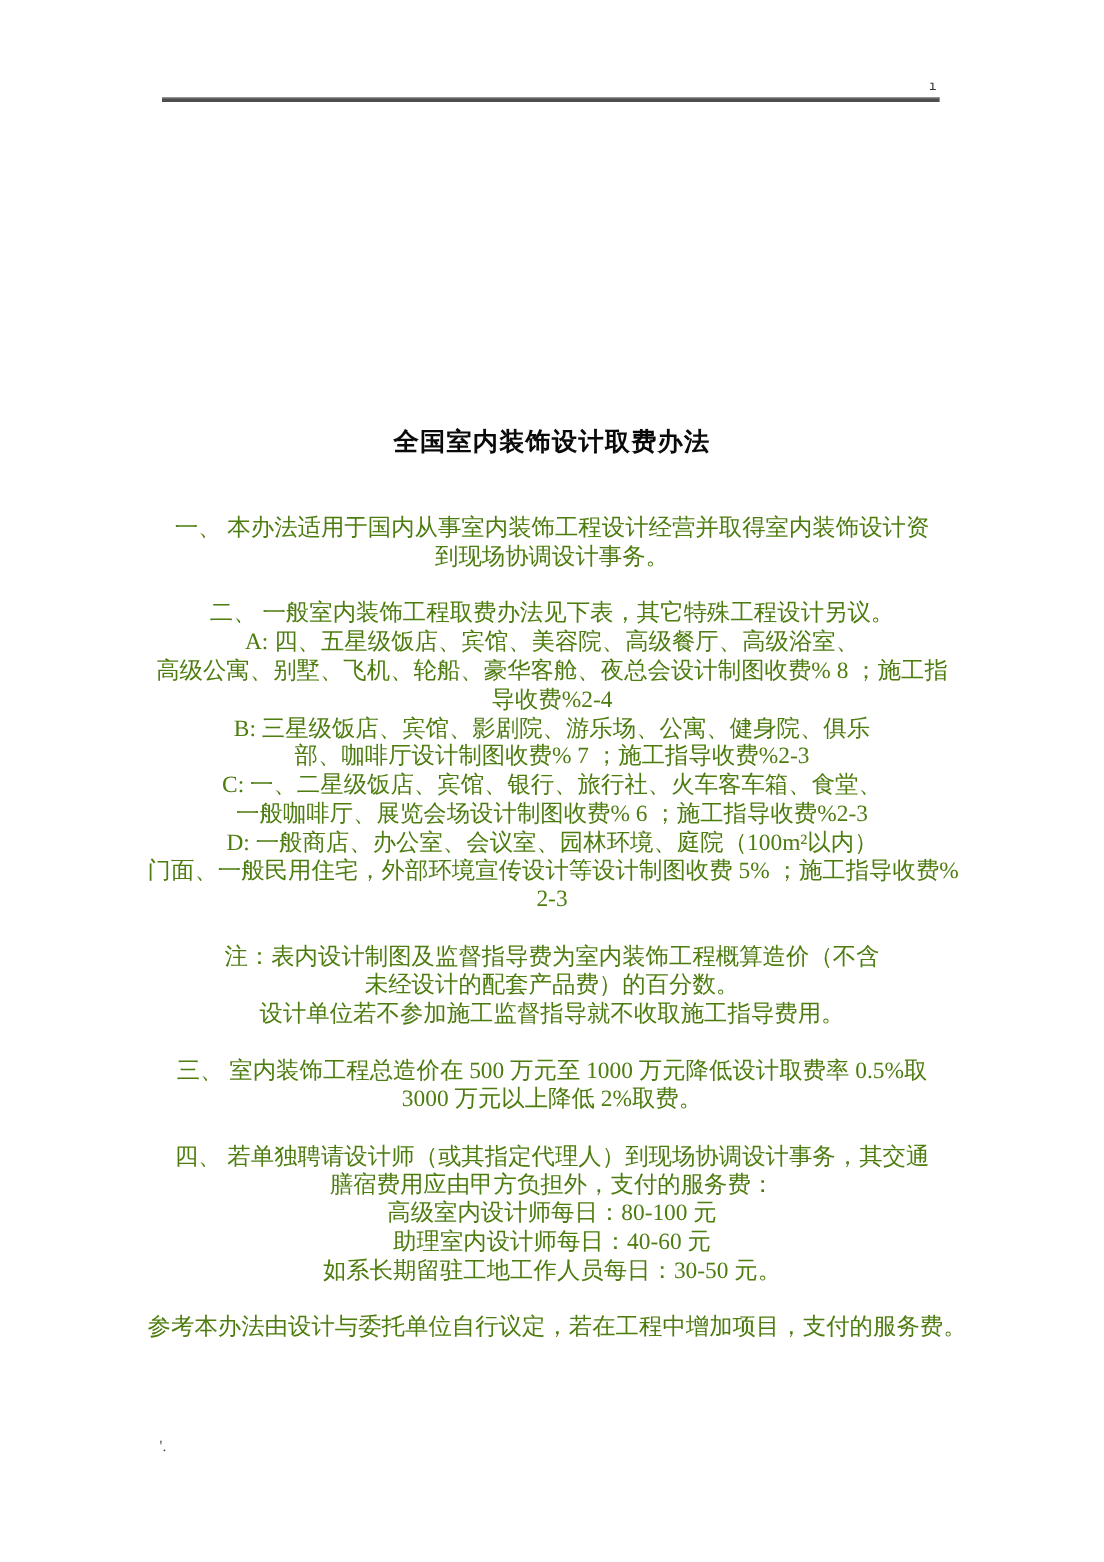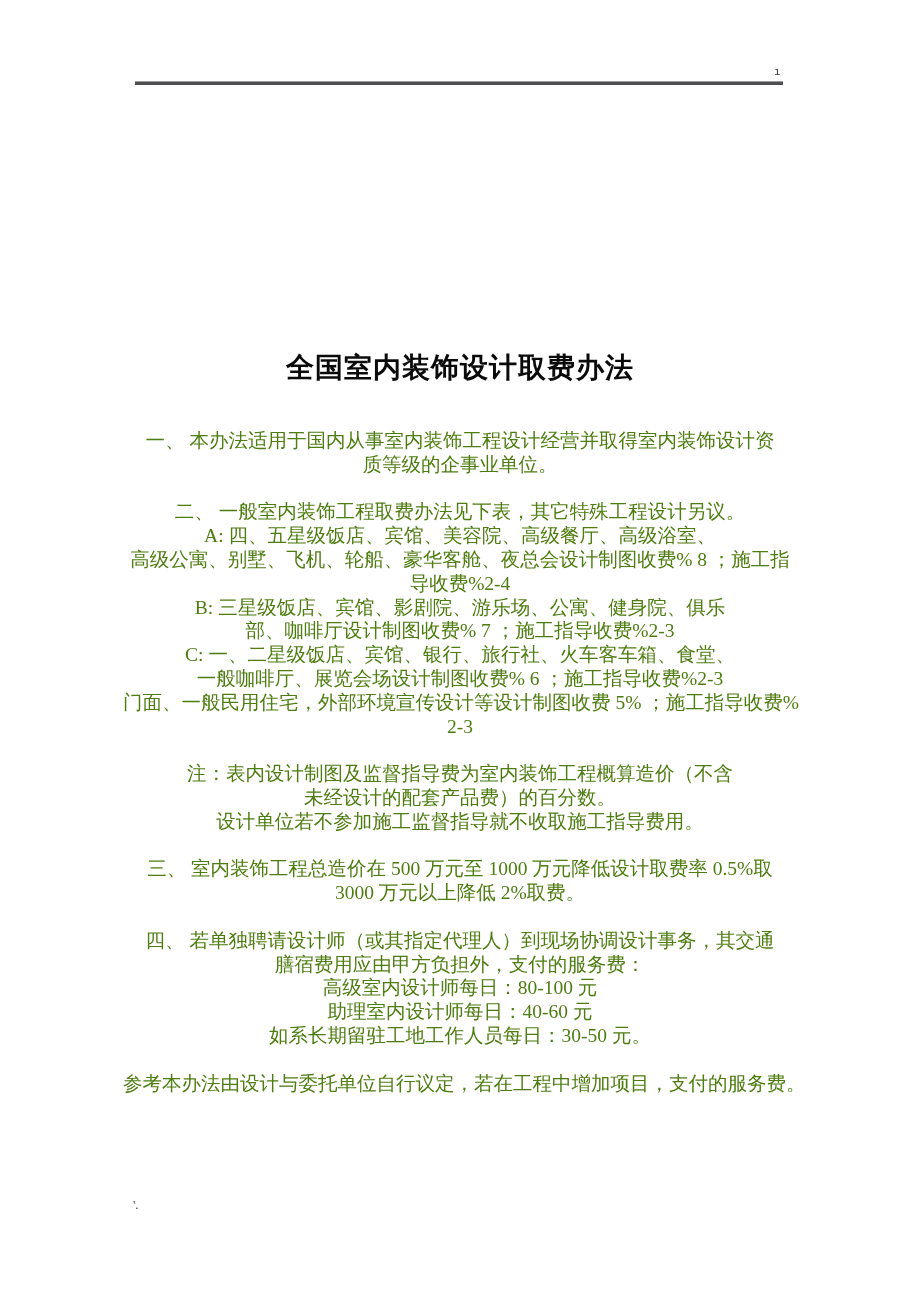--- a/index.html
+++ b/index.html
@@ -43,21 +43,21 @@
     line-height: 13px;
   }
   .content {
     position: absolute;
     left: 123px;
     top: 351px;
     width: 674px;
   }
   .title {
     margin: 0 0 44px 0;
-    font-size: 28px;
+    font-size: 21px;
     font-weight: bold;
     text-align: center;
     line-height: 34px;
     letter-spacing: 1px;
     color: #0a0a0a;
   }
   .para {
     margin: 23.8px 0 0 0;
     text-align: center;
   }
@@ -76,31 +76,32 @@
 <body>
 
 <div class="page">
   <div class="rule"></div>
   <span class="mark-top">ı</span>
   <div class="content">
     <h1 class="title">全国室内装饰设计取费办法</h1>
     <div>
         <div class="para">
           <div class="line">一、 本办法适用于国内从事室内装饰工程设计经营并取得室内装饰设计资</div>
-          <div class="line">质等级的企事业单位。</div>
+          <div class="line">到现场协调设计事务。</div>
         </div>
         <div class="para">
           <div class="line">二、 一般室内装饰工程取费办法见下表，其它特殊工程设计另议。</div>
           <div class="line">A: 四、五星级饭店、宾馆、美容院、高级餐厅、高级浴室、</div>
           <div class="line">高级公寓、别墅、飞机、轮船、豪华客舱、夜总会设计制图收费% 8 ；施工指</div>
           <div class="line">导收费%2-4</div>
           <div class="line">B: 三星级饭店、宾馆、影剧院、游乐场、公寓、健身院、俱乐</div>
           <div class="line">部、咖啡厅设计制图收费% 7 ；施工指导收费%2-3</div>
           <div class="line">C: 一、二星级饭店、宾馆、银行、旅行社、火车客车箱、食堂、</div>
           <div class="line">一般咖啡厅、展览会场设计制图收费% 6 ；施工指导收费%2-3</div>
+          <div class="line">D: 一般商店、办公室、会议室、园林环境、庭院（100m²以内）</div>
           <div class="line">门面、一般民用住宅，外部环境宣传设计等设计制图收费 5% ；施工指导收费%</div>
           <div class="line">2-3</div>
         </div>
         <div class="para">
           <div class="line">注：表内设计制图及监督指导费为室内装饰工程概算造价（不含</div>
           <div class="line">未经设计的配套产品费）的百分数。</div>
           <div class="line">设计单位若不参加施工监督指导就不收取施工指导费用。</div>
         </div>
         <div class="para">
           <div class="line">三、 室内装饰工程总造价在 500 万元至 1000 万元降低设计取费率 0.5%取</div>

